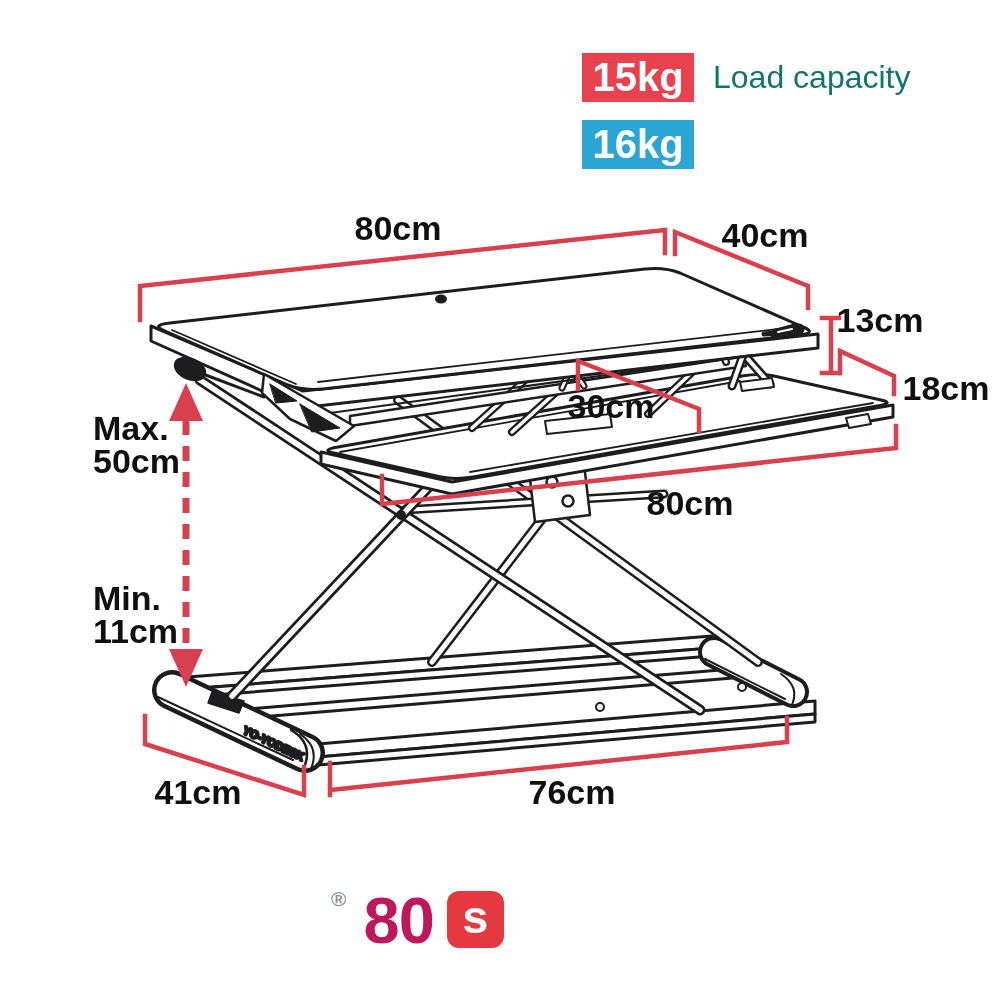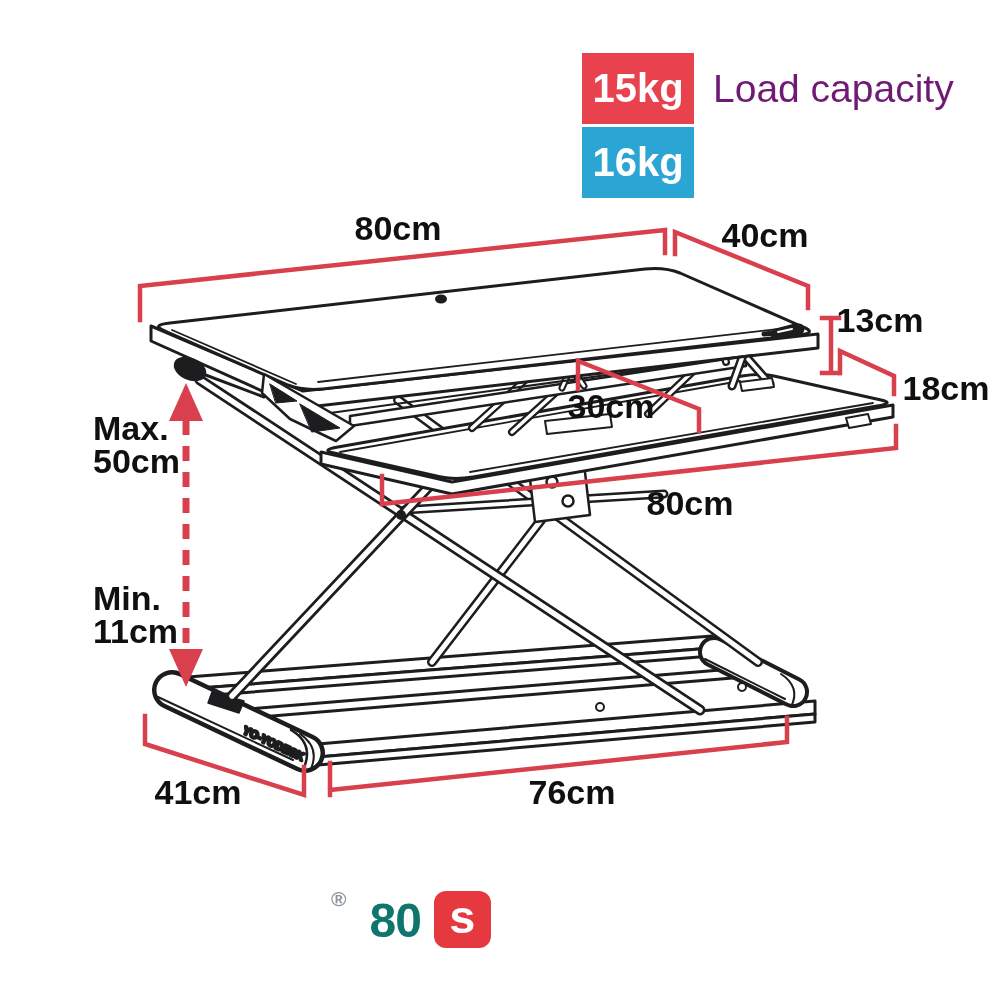--- a/index.html
+++ b/index.html
@@ -2,31 +2,31 @@
 <html><head>
 <meta charset="utf-8">
 <style>
   html,body{margin:0;padding:0;background:#ffffff;}
   .stage{position:relative;width:1000px;height:1000px;background:#ffffff;overflow:hidden;
          font-family:"Liberation Sans",sans-serif;}
   .stage svg{position:absolute;left:0;top:0;}
   
   .badge-row{position:absolute;left:582px;display:flex;align-items:center;}
   .badge-row.r1{top:53px;}
-  .badge-row.r2{top:127px;flex-direction:column;}
-  .badge-box{width:112px;height:71px;display:flex;align-items:center;justify-content:center;
+  .badge-row.r2{top:120px;flex-direction:column;}
+  .badge-box{width:112px;height:49px;display:flex;align-items:center;justify-content:center;
              color:#ffffff;font-size:40px;font-weight:bold;}
   .badge-box.red{background:#e8424f;}
   .badge-box.blue{background:#2ba6d4;}
-  .badge-label{margin-left:19px;font-size:39px;font-weight:400;color:#701a75;white-space:nowrap;}
+  .badge-label{margin-left:19px;font-size:32px;font-weight:400;color:#0f766e;white-space:nowrap;}
   
   .logo{position:absolute;top:889px;left:328px;display:flex;align-items:flex-start;}
   .logo .brand{font-size:73px;font-weight:bold;color:#8b949c;letter-spacing:-4px;line-height:64px;}
   .logo .reg{font-size:21px;font-weight:bold;color:#8b949c;margin:-2px 0 0 3px;}
-  .logo .model{font-size:48px;font-weight:bold;color:#0f766e;letter-spacing:-1px;line-height:64px;margin-left:23px;}
+  .logo .model{font-size:65px;font-weight:bold;color:#be185d;letter-spacing:-1px;line-height:64px;margin-left:17px;}
   .logo .variant-box{width:57px;height:57px;margin:2px 0 0 13px;background:#e6393f;border-radius:12px;
                      display:flex;align-items:center;justify-content:center;}
   .logo .variant-box span{color:#ffffff;font-size:47px;font-weight:bold;line-height:47px;margin-top:-6px;}
   
   .dim-text{font-family:"Liberation Sans",sans-serif;font-size:34px;font-weight:bold;fill:#101010;}
   .foot-text{font-family:"Liberation Sans",sans-serif;font-size:11px;font-weight:bold;fill:#1d1d1f;letter-spacing:0px;}
 </style>
 </head>
 <body>
 

